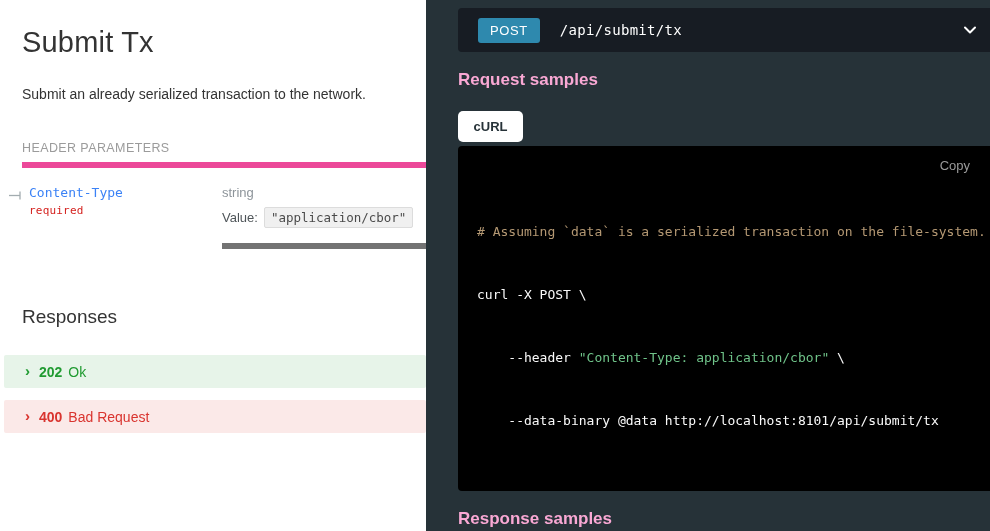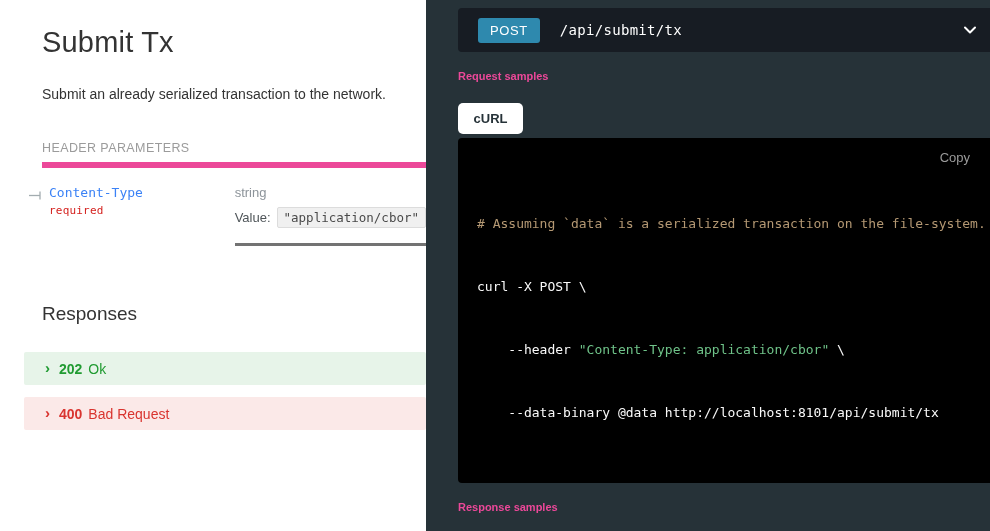--- a/index.html
+++ b/index.html
@@ -1,31 +1,31 @@
 <!DOCTYPE html>
 <html><head>
 <meta charset="utf-8">
 <style>
   * { box-sizing: border-box; margin: 0; padding: 0; }
   html, body { width: 990px; height: 531px; overflow: hidden; background: #ffffff; }
   body { font-family: "Liberation Sans", sans-serif; color: #333333; }
   .page { display: flex; width: 990px; height: 531px; }
 
   
-  .left-col { width: 426px; height: 494px; background: #ffffff; padding: 26px 0 0 42px; position: relative; }
+  .left-col { width: 426px; height: 494px; background: #ffffff; padding: 26px 0 0 22px; position: relative; }
   .page-title { font-size: 29px; font-weight: 400; color: #333333; letter-spacing: 0.2px; }
   .page-desc { margin-top: 25px; font-size: 14px; line-height: 1.45; color: #333333; }
   .section-label { margin-top: 37px; font-size: 12.5px; color: #9b9b9b; letter-spacing: 0.4px;
                    padding-bottom: 7px; border-bottom: 6px solid #ec4899; }
   .param-row { display: flex; margin-left: -13px; padding-top: 17px; }
   .param-name-cell { width: 213px; display: flex; align-items: flex-start; }
   .tree-icon { margin-top: 5px; margin-right: 7px; flex: 0 0 auto; }
   .param-name { font-family: "DejaVu Sans Mono", monospace; font-size: 13px; color: #3b82f6; }
   .param-required { font-family: "DejaVu Sans Mono", monospace; font-size: 11px; color: #d41f1c; margin-top: 4px; letter-spacing: 0.2px; }
-  .param-def-cell { flex: 1; border-bottom: 3px solid #737373; padding-bottom: 15px; }
+  .param-def-cell { flex: 1; border-bottom: 6px solid #737373; padding-bottom: 15px; }
   .param-type { font-size: 13px; color: #8d949a; }
   .param-value-row { margin-top: 7px; font-size: 13px; color: #4f5559; display: flex; align-items: center; }
   .value-chip { font-family: "DejaVu Sans Mono", monospace; font-size: 12.5px; color: #4a4a4a;
                 background: #f0f0f0; border: 1px solid #dcdcdc; border-radius: 2px;
                 padding: 2px 6px; margin-left: 6px; }
   .responses-heading { margin-top: 57px; font-size: 19px; font-weight: 400; color: #333333; }
   .resp-rows { margin-top: 27px; margin-left: -18px; margin-right: 0; }
   .resp-row { height: 33px; border-radius: 2px; display: flex; align-items: center;
               padding-left: 21px; margin-bottom: 12px; cursor: pointer; font-size: 14px; }
   .resp-row.success { background: #e7f4e9; color: #219b32; }
@@ -35,21 +35,21 @@
 
   
   .right-col { width: 564px; height: 531px; background: #263238; padding-left: 32px; position: relative; overflow: hidden; }
   .endpoint-bar { margin-top: 8px; height: 44px; background: #171c23; border-radius: 4px 0 0 4px;
                   display: flex; align-items: center; padding-left: 20px; position: relative; cursor: pointer; }
   .method-badge { background: #2e89ae; color: #ffffff; font-size: 13px; letter-spacing: 0.6px;
                   padding: 5px 12px; border-radius: 3px; }
   .endpoint-path { font-family: "DejaVu Sans Mono", monospace; font-size: 14px; color: #ffffff;
                    margin-left: 20px; letter-spacing: 0.3px; }
   .bar-chevron { position: absolute; right: 12px; top: 14px; }
-  .panel-heading { margin-top: 18px; font-size: 11px; font-weight: 700; color: #ec4899; }
+  .panel-heading { margin-top: 18px; font-size: 17px; font-weight: 700; color: #f9a8d4; }
   .sample-tab { display: inline-block; margin-top: 21px; background: #ffffff; color: #263238;
                 font-size: 13px; font-weight: 700; padding: 8px 0; width: 65px; text-align: center;
                 border-radius: 5px; cursor: pointer; }
   .code-block { margin-top: 4px; background: #000000; border-radius: 4px 0 0 4px;
                 padding: 12px 20px 18px 19px; margin-right: 0; }
   .copy-label { text-align: right; font-size: 13px; color: #9b9b9b; cursor: pointer; }
   .code-lines { margin-top: 6px; font-family: "DejaVu Sans Mono", monospace; font-size: 13px;
                 line-height: 21px; white-space: pre; color: #fafafa; }
   .tok-comment { color: #b49873; }
   .tok-string { color: #6fc389; }

